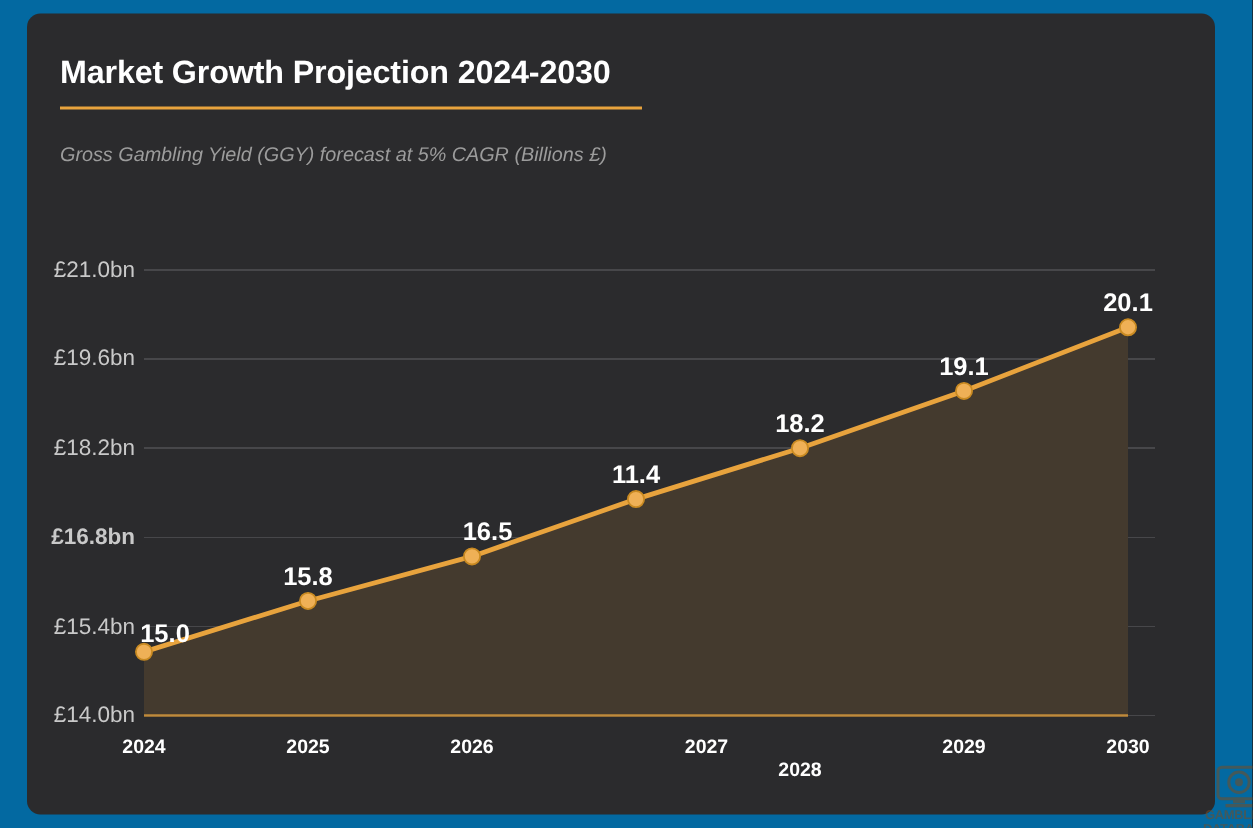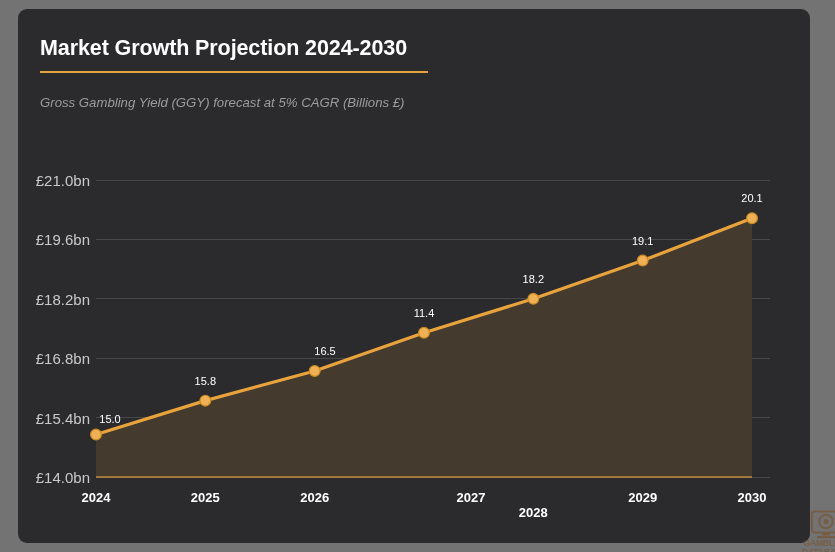--- a/index.html
+++ b/index.html
@@ -9,21 +9,21 @@
     width: 835px;
     height: 552px;
     overflow: hidden;
     font-family: "Liberation Sans", sans-serif;
   }
 
   #page {
     position: relative;
     width: 835px;
     height: 552px;
-    background: #737373;
+    background: #0369a1;
   }
 
   
   #card {
     position: absolute;
     left: 18px;
     top: 9px;
     width: 792px;
     height: 534px;
     background: #2b2b2d;
@@ -86,22 +86,22 @@
   .x-tick-label {
     position: absolute;
     font-size: 13px;
     font-weight: bold;
     color: #ffffff;
     white-space: nowrap;
     transform: translateX(-50%);
   }
   .pt-label {
     position: absolute;
-    font-size: 11px;
-    font-weight: normal;
+    font-size: 17px;
+    font-weight: bold;
     color: #ffffff;
     white-space: nowrap;
     transform: translateX(-50%);
     text-align: right;
   }
 
   
   #watermark {
     position: absolute;
     left: 784px;
@@ -149,21 +149,21 @@
           <circle cx="187.33333333333331" cy="391.6285714285714" r="5.4" fill="#efb056" stroke="#c98a22" stroke-width="1.2"></circle>
           <circle cx="296.66666666666663" cy="361.92857142857144" r="5.4" fill="#efb056" stroke="#c98a22" stroke-width="1.2"></circle>
           <circle cx="406" cy="323.74285714285725" r="5.4" fill="#efb056" stroke="#c98a22" stroke-width="1.2"></circle>
           <circle cx="515.3333333333333" cy="289.80000000000007" r="5.4" fill="#efb056" stroke="#c98a22" stroke-width="1.2"></circle>
           <circle cx="624.6666666666667" cy="251.61428571428567" r="5.4" fill="#efb056" stroke="#c98a22" stroke-width="1.2"></circle>
           <circle cx="734" cy="209.1857142857142" r="5.4" fill="#efb056" stroke="#c98a22" stroke-width="1.2"></circle>
         </svg>
       <div id="y-axis-labels">
           <div class="y-tick-label" style="top: 468px; left: 14px; width: 58px;">£14.0bn</div>
           <div class="y-tick-label" style="top: 408.6px; left: 14px; width: 58px;">£15.4bn</div>
-          <div class="y-tick-label" style="top: 349.2px; left: 14px; width: 58px;">£16.8bn</div>
+          <div class="y-tick-label" style="top: 349.2px; left: 14px; width: 58px; font-weight: bold;">£16.8bn</div>
           <div class="y-tick-label" style="top: 289.8px; left: 14px; width: 58px;">£18.2bn</div>
           <div class="y-tick-label" style="top: 230.4px; left: 14px; width: 58px;">£19.6bn</div>
           <div class="y-tick-label" style="top: 171px; left: 14px; width: 58px;">£21.0bn</div>
         </div>
       <div id="x-axis-labels">
           <div class="x-tick-label" style="left: 78px; top: 481px;">2024</div>
           <div class="x-tick-label" style="left: 187.333px; top: 481px;">2025</div>
           <div class="x-tick-label" style="left: 296.667px; top: 481px;">2026</div>
           <div class="x-tick-label" style="left: 406px; top: 481px; margin-left: 47px;">2027</div>
           <div class="x-tick-label" style="left: 515.333px; top: 496px;">2028</div>

